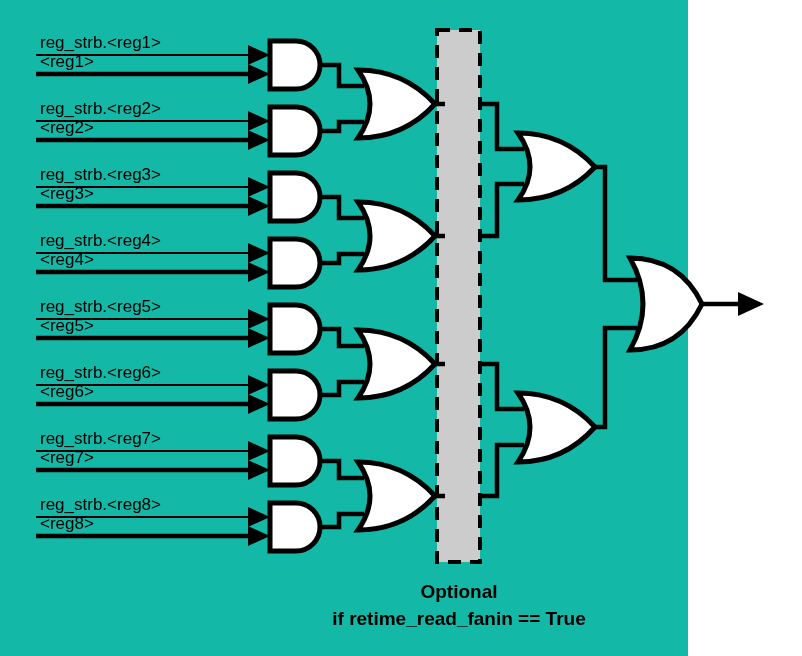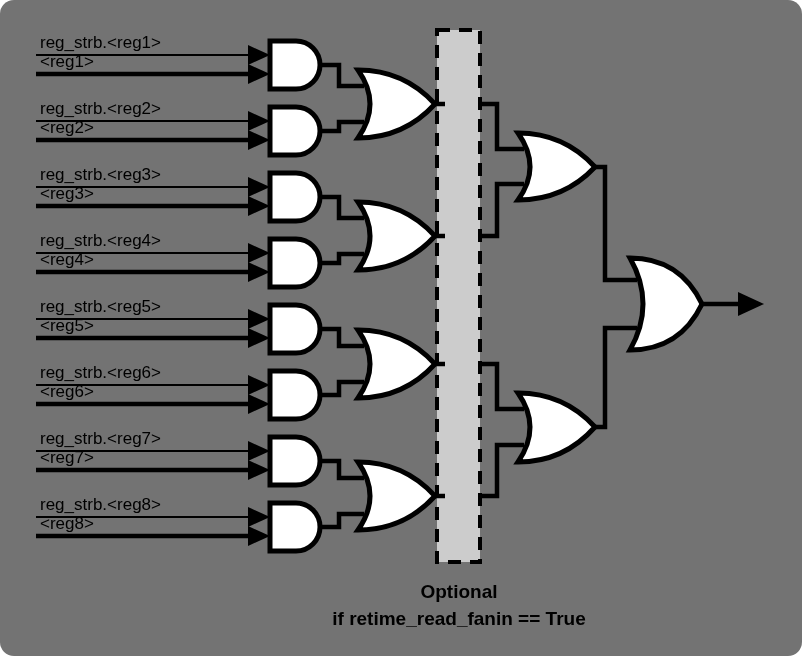--- a/index.html
+++ b/index.html
@@ -8,24 +8,23 @@
     background: #ffffff;
   }
   body {
     width: 802px;
     height: 656px;
     font-family: "Liberation Sans", sans-serif;
     overflow: hidden;
   }
   #diagram-root {
     position: relative;
-    width: 802px;
+    width: 688px;
     height: 656px;
-    background: #737373;
-    border-radius: 14px;
+    background: #14b8a6;
   }
   svg#logic-svg {
     display: block;
     width: 802px;
     height: 656px;
   }
   .sig-label {
     font-family: "Liberation Sans", sans-serif;
     font-size: 17px;
     fill: #000000;

